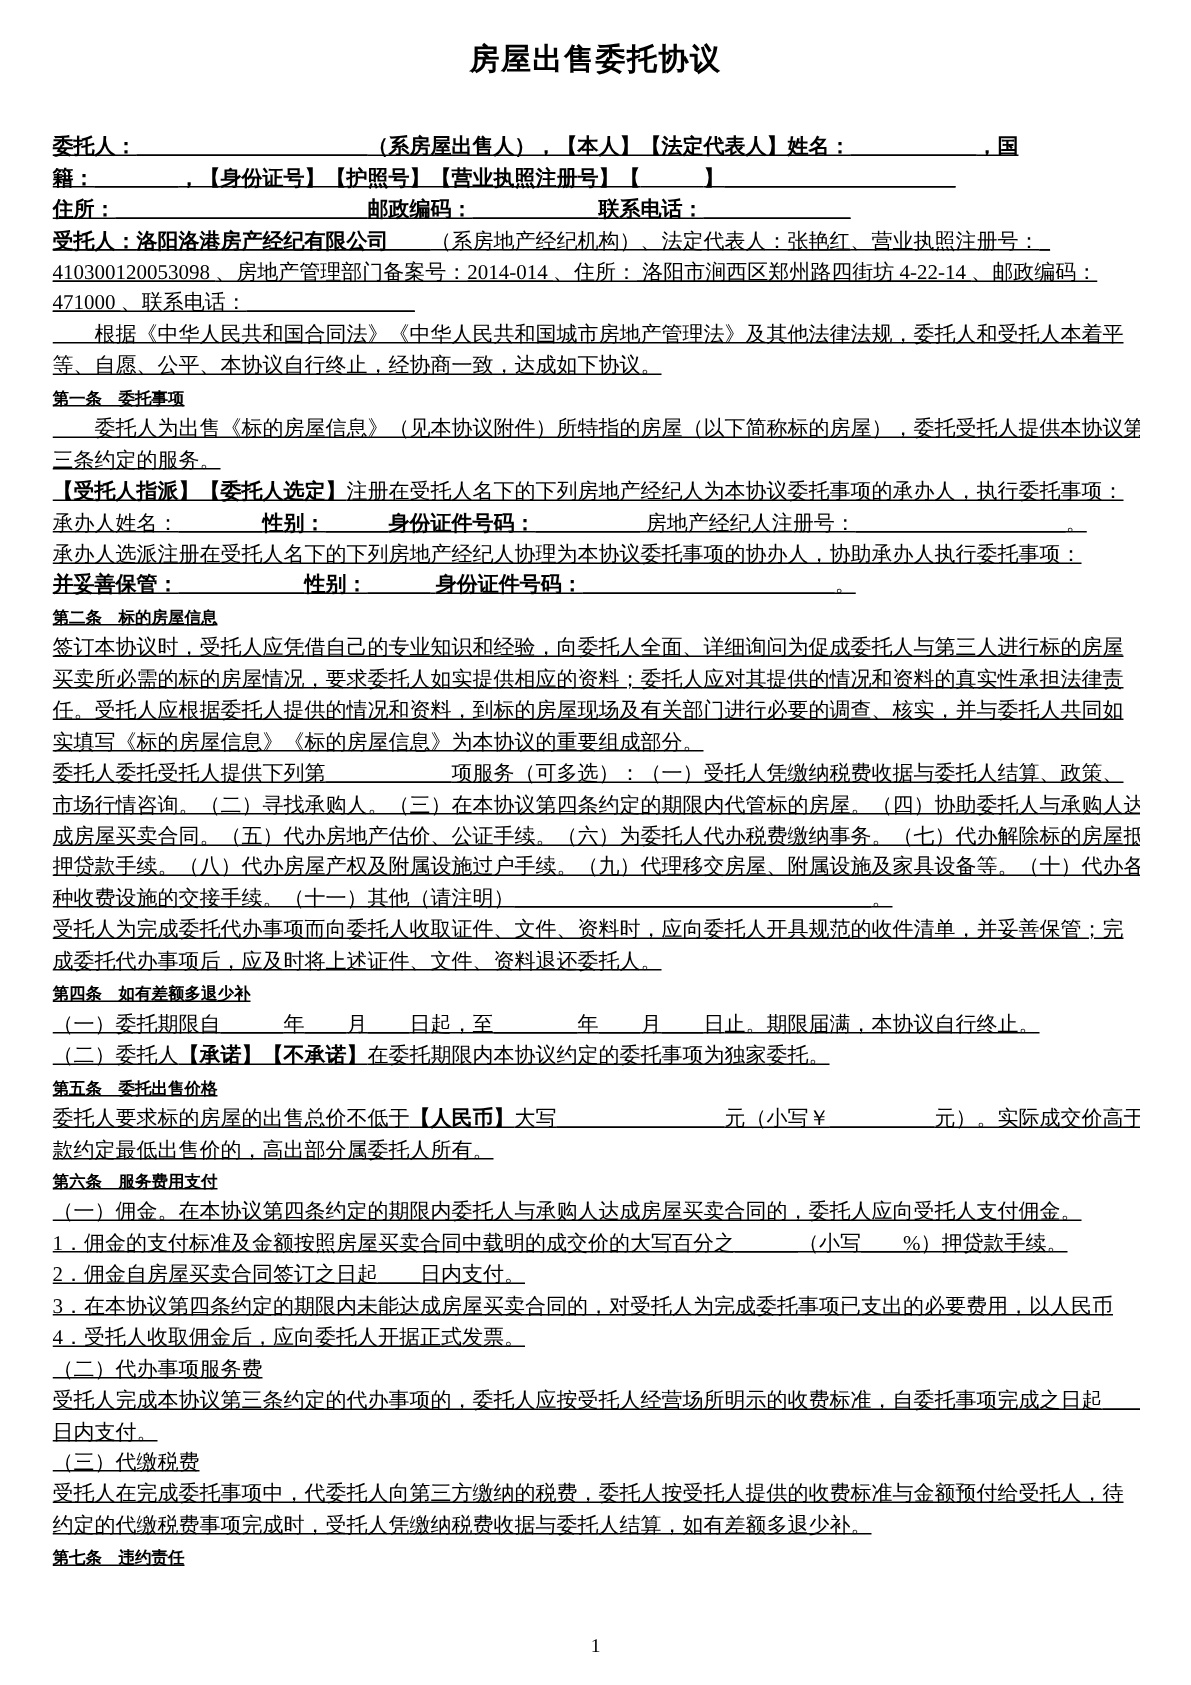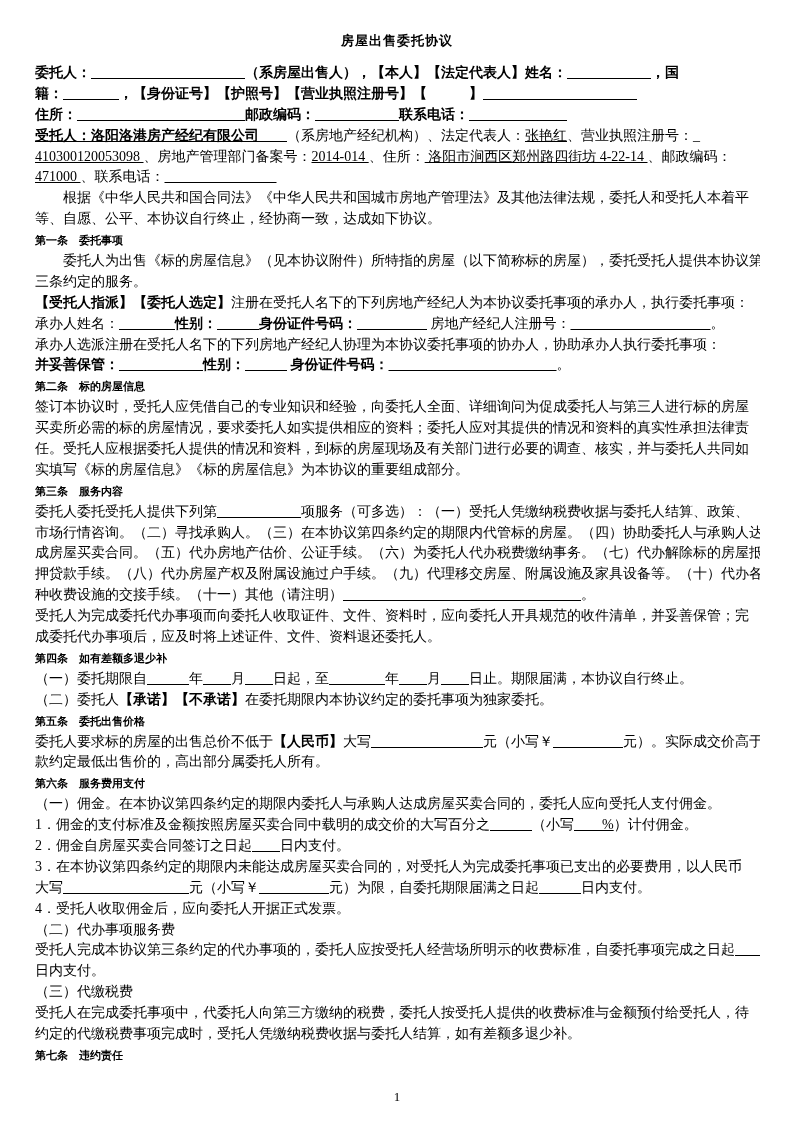--- a/index.html
+++ b/index.html
@@ -2,25 +2,25 @@
 <html><head>
 <meta charset="utf-8">
 <style>
   html,body{margin:0;padding:0;background:#ffffff;}
   .page{
     width:794px;height:1123px;background:#ffffff;color:#000000;
     font-family:"Liberation Serif","DejaVu Serif",serif;
     position:relative;overflow:hidden;
   }
   .doc-title{
-    text-align:center;font-weight:bold;font-size:13px;
-    padding-top:30px;height:21px;line-height:21px;margin-bottom:12px;
+    text-align:center;font-weight:bold;font-size:20px;
+    padding-top:30px;height:21px;line-height:21px;margin-bottom:38px;
     letter-spacing:1px;
   }
-  .doc-body{padding:0 34px 0 35px;}
+  .doc-body{padding:0 34px 0 35px;text-decoration:underline;}
   .line{
     white-space:pre;font-size:14px;height:20.9px;line-height:20.9px;
     overflow:hidden;
   }
   .heading{font-weight:bold;font-size:11px;}
   .b{font-weight:bold;}
   .u{text-decoration:underline;}
   .page-number{
     position:absolute;left:0;right:0;bottom:18px;text-align:center;
     font-size:13px;
@@ -45,40 +45,38 @@
       <div class="line"><span>三条约定的服务。</span></div>
       <div class="line"><span class="b">【受托人指派】【委托人选定】</span><span>注册在受托人名下的下列房地产经纪人为本协议委托事项的承办人，执行委托事项：</span></div>
       <div class="line"><span>承办人姓名：</span><span class="u">　　　　</span><span class="b">性别：</span><span class="u">　　　</span><span class="b">身份证件号码：</span><span class="u">　　　　　</span><span> 房地产经纪人注册号：</span><span class="u">　　　　　　　　　　</span><span>。</span></div>
       <div class="line"><span>承办人选派注册在受托人名下的下列房地产经纪人协理为本协议委托事项的协办人，协助承办人执行委托事项：</span></div>
       <div class="line"><span class="b">并妥善保管：</span><span class="u">　　　　　　</span><span class="b">性别：</span><span class="u">　　　</span><span> </span><span class="b">身份证件号码：</span><span class="u">　　　　　　　　　　　　</span><span>。</span></div>
       <div class="line heading"><span class="b">第二条　标的房屋信息</span></div>
       <div class="line"><span>签订本协议时，受托人应凭借自己的专业知识和经验，向委托人全面、详细询问为促成委托人与第三人进行标的房屋</span></div>
       <div class="line"><span>买卖所必需的标的房屋情况，要求委托人如实提供相应的资料；委托人应对其提供的情况和资料的真实性承担法律责</span></div>
       <div class="line"><span>任。受托人应根据委托人提供的情况和资料，到标的房屋现场及有关部门进行必要的调查、核实，并与委托人共同如</span></div>
       <div class="line"><span>实填写《标的房屋信息》《标的房屋信息》为本协议的重要组成部分。</span></div>
-      <div class="line heading"><span class="b">第三条　服务内容</span></div>
       <div class="line"><span>委托人委托受托人提供下列第</span><span class="u">　　　　　　</span><span>项服务（可多选）：（一）受托人凭缴纳税费收据与委托人结算、政策、</span></div>
       <div class="line"><span>市场行情咨询。（二）寻找承购人。（三）在本协议第四条约定的期限内代管标的房屋。（四）协助委托人与承购人达</span></div>
       <div class="line"><span>成房屋买卖合同。（五）代办房地产估价、公证手续。（六）为委托人代办税费缴纳事务。（七）代办解除标的房屋抵</span></div>
       <div class="line"><span>押贷款手续。（八）代办房屋产权及附属设施过户手续。（九）代理移交房屋、附属设施及家具设备等。（十）代办各</span></div>
       <div class="line"><span>种收费设施的交接手续。（十一）其他（请注明）</span><span class="u">　　　　　　　　　　　　　　　　　</span><span>。</span></div>
       <div class="line"><span>受托人为完成委托代办事项而向委托人收取证件、文件、资料时，应向委托人开具规范的收件清单，并妥善保管；完</span></div>
       <div class="line"><span>成委托代办事项后，应及时将上述证件、文件、资料退还委托人。</span></div>
       <div class="line heading"><span class="b">第四条　如有差额多退少补</span></div>
       <div class="line"><span>（一）委托期限自</span><span class="u">　　　</span><span>年</span><span class="u">　　</span><span>月</span><span class="u">　　</span><span>日</span><span>起，至</span><span class="u">　　　　</span><span>年</span><span class="u">　　</span><span>月</span><span class="u">　　</span><span>日</span><span>止。期限届满，本协议自行终止。</span></div>
       <div class="line"><span>（二）委托人</span><span class="b">【承诺】【不承诺】</span><span>在委托期限内本协议约定的委托事项为独家委托。</span></div>
       <div class="line heading"><span class="b">第五条　委托出售价格</span></div>
       <div class="line"><span>委托人要求标的房屋的出售总价不低于</span><span class="b">【人民币】</span><span>大写</span><span class="u">　　　　　　　　</span><span>元（小写￥</span><span class="u">　　　　　</span><span>元）。实际成交价高于前</span></div>
       <div class="line"><span>款约定最低出售价的，高出部分属委托人所有。</span></div>
       <div class="line heading"><span class="b">第六条　服务费用支付</span></div>
       <div class="line"><span>（一）佣金。在本协议第四条约定的期限内委托人与承购人达成房屋买卖合同的，委托人应向受托人支付佣金。</span></div>
-      <div class="line"><span>1．佣金的支付标准及金额按照房屋买卖合同中载明的成交价的大写百分之</span><span class="u">　　　</span><span>（小写</span><span class="u">　　%</span><span>）计付佣金。</span></div>
+      <div class="line"><span>1．佣金的支付标准及金额按照房屋买卖合同中载明的成交价的大写百分之</span><span class="u">　　　</span><span>（小写</span><span class="u">　　%</span><span>）押贷款手续。</span></div>
       <div class="line"><span>2．佣金自房屋买卖合同签订之日起</span><span class="u">　　</span><span>日内支付。</span></div>
       <div class="line"><span>3．在本协议第四条约定的期限内未能达成房屋买卖合同的，对受托人为完成委托事项已支出的必要费用，以人民币</span></div>
-      <div class="line"><span>大写</span><span class="u">　　　　　　　　　</span><span>元（小写￥</span><span class="u">　　　　　</span><span>元）为限，自委托期限届满之日起</span><span class="u">　　　</span><span>日内支付。</span></div>
       <div class="line"><span>4．受托人收取佣金后，应向委托人开据正式发票。</span></div>
       <div class="line"><span>（二）代办事项服务费</span></div>
       <div class="line"><span>受托人完成本协议第三条约定的代办事项的，委托人应按受托人经营场所明示的收费标准，自委托事项完成之日起</span><span class="u">　　</span></div>
       <div class="line"><span>日内支付。</span></div>
       <div class="line"><span>（三）代缴税费</span></div>
       <div class="line"><span>受托人在完成委托事项中，代委托人向第三方缴纳的税费，委托人按受托人提供的收费标准与金额预付给受托人，待</span></div>
       <div class="line"><span>约定的代缴税费事项完成时，受托人凭缴纳税费收据与委托人结算，如有差额多退少补。</span></div>
       <div class="line heading"><span class="b">第七条　违约责任</span></div>
     </div>
   <div class="page-number">1</div>

